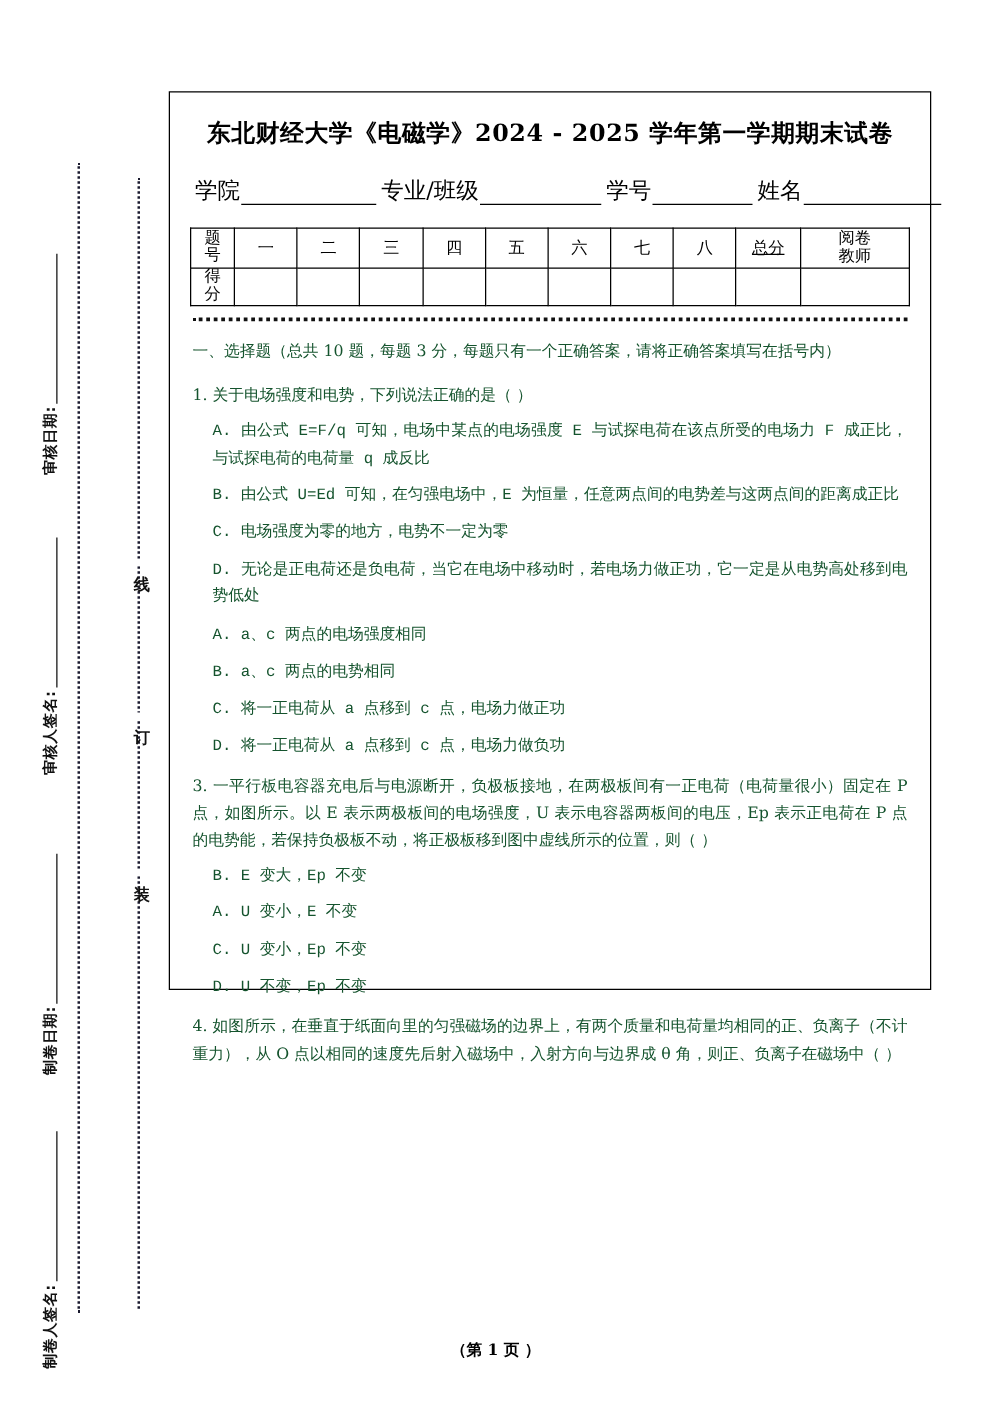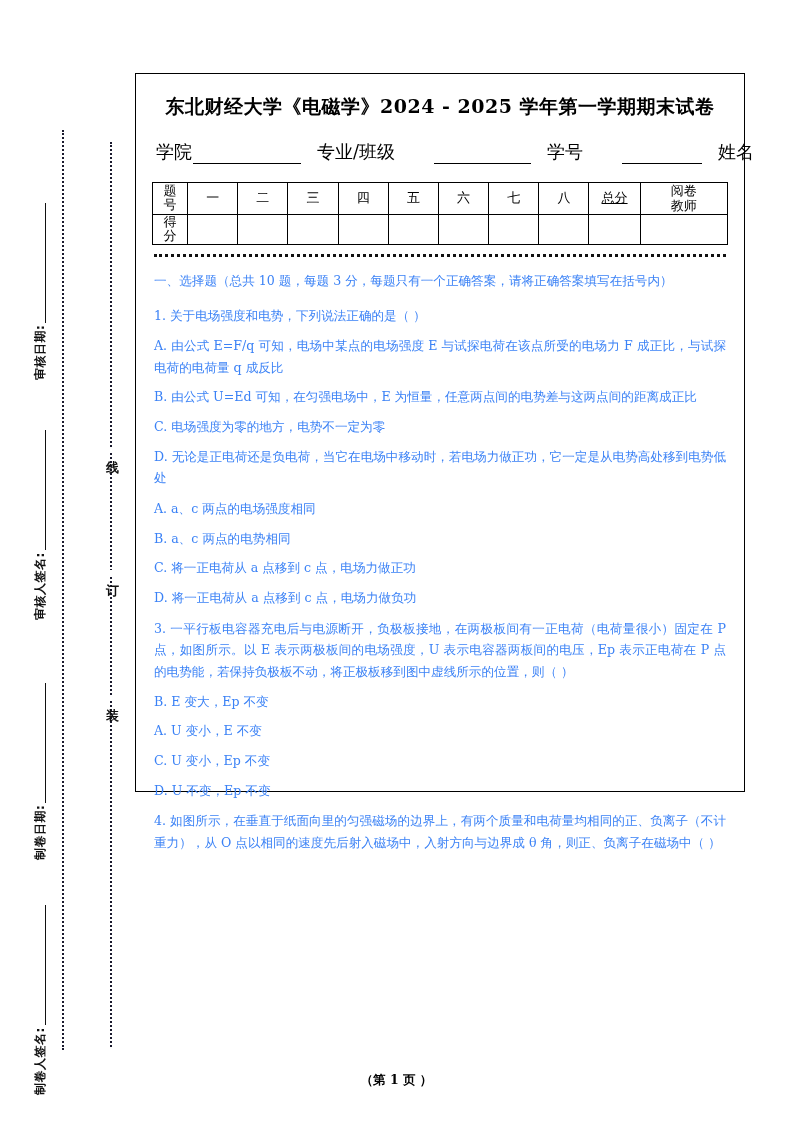--- a/index.html
+++ b/index.html
@@ -122,21 +122,21 @@
   #identity-line .lbl { white-space: nowrap; }
   #identity-line .blank {
     border-bottom: 1px solid #000;
     height: 14px;
     margin-left: 1px;
   }
   .blank-college  { width: 108px; }
   .blank-major    { width: 97px; }
   .blank-sid      { width: 80px; }
   .blank-name     { width: 110px; }
-  .fld + .fld { margin-left: 16px; gap: 38px; }
+  .fld + .fld { margin-left: 4px; }
 
   
   #score-table {
     margin-top: 18px;
     border-collapse: collapse;
     width: 100%;
     table-layout: fixed;
     font-family: "DejaVu Serif", "Liberation Serif", serif;
   }
   #score-table td, #score-table th {
@@ -172,34 +172,35 @@
     height: 0;
     border-top: 3px dotted #111;
   }
 
   
   #body-content {
     margin-top: 13px;
     font-family: "DejaVu Serif", "Liberation Serif", serif;
     font-size: 12.6px;
     line-height: 1.72;
-    color: #3b82f6;
+    color: #14532d;
     padding: 0 2px;
   }
   .section-heading {
     margin: 0 0 14px 0;
     text-align: justify;
   }
   .q-stem {
     margin: 0 0 8px 0;
     text-align: justify;
   }
   .q-option {
-    margin: 0 0 8px 0;
+    margin: 0 0 8px 16px;
     text-align: justify;
+    font-family: Liberation Mono, monospace;
   }
   .q-block { margin-bottom: 9px; }
 
   
   #page-footer {
     position: absolute;
     left: 0;
     top: 1072px;
     width: 793px;
     text-align: center;

